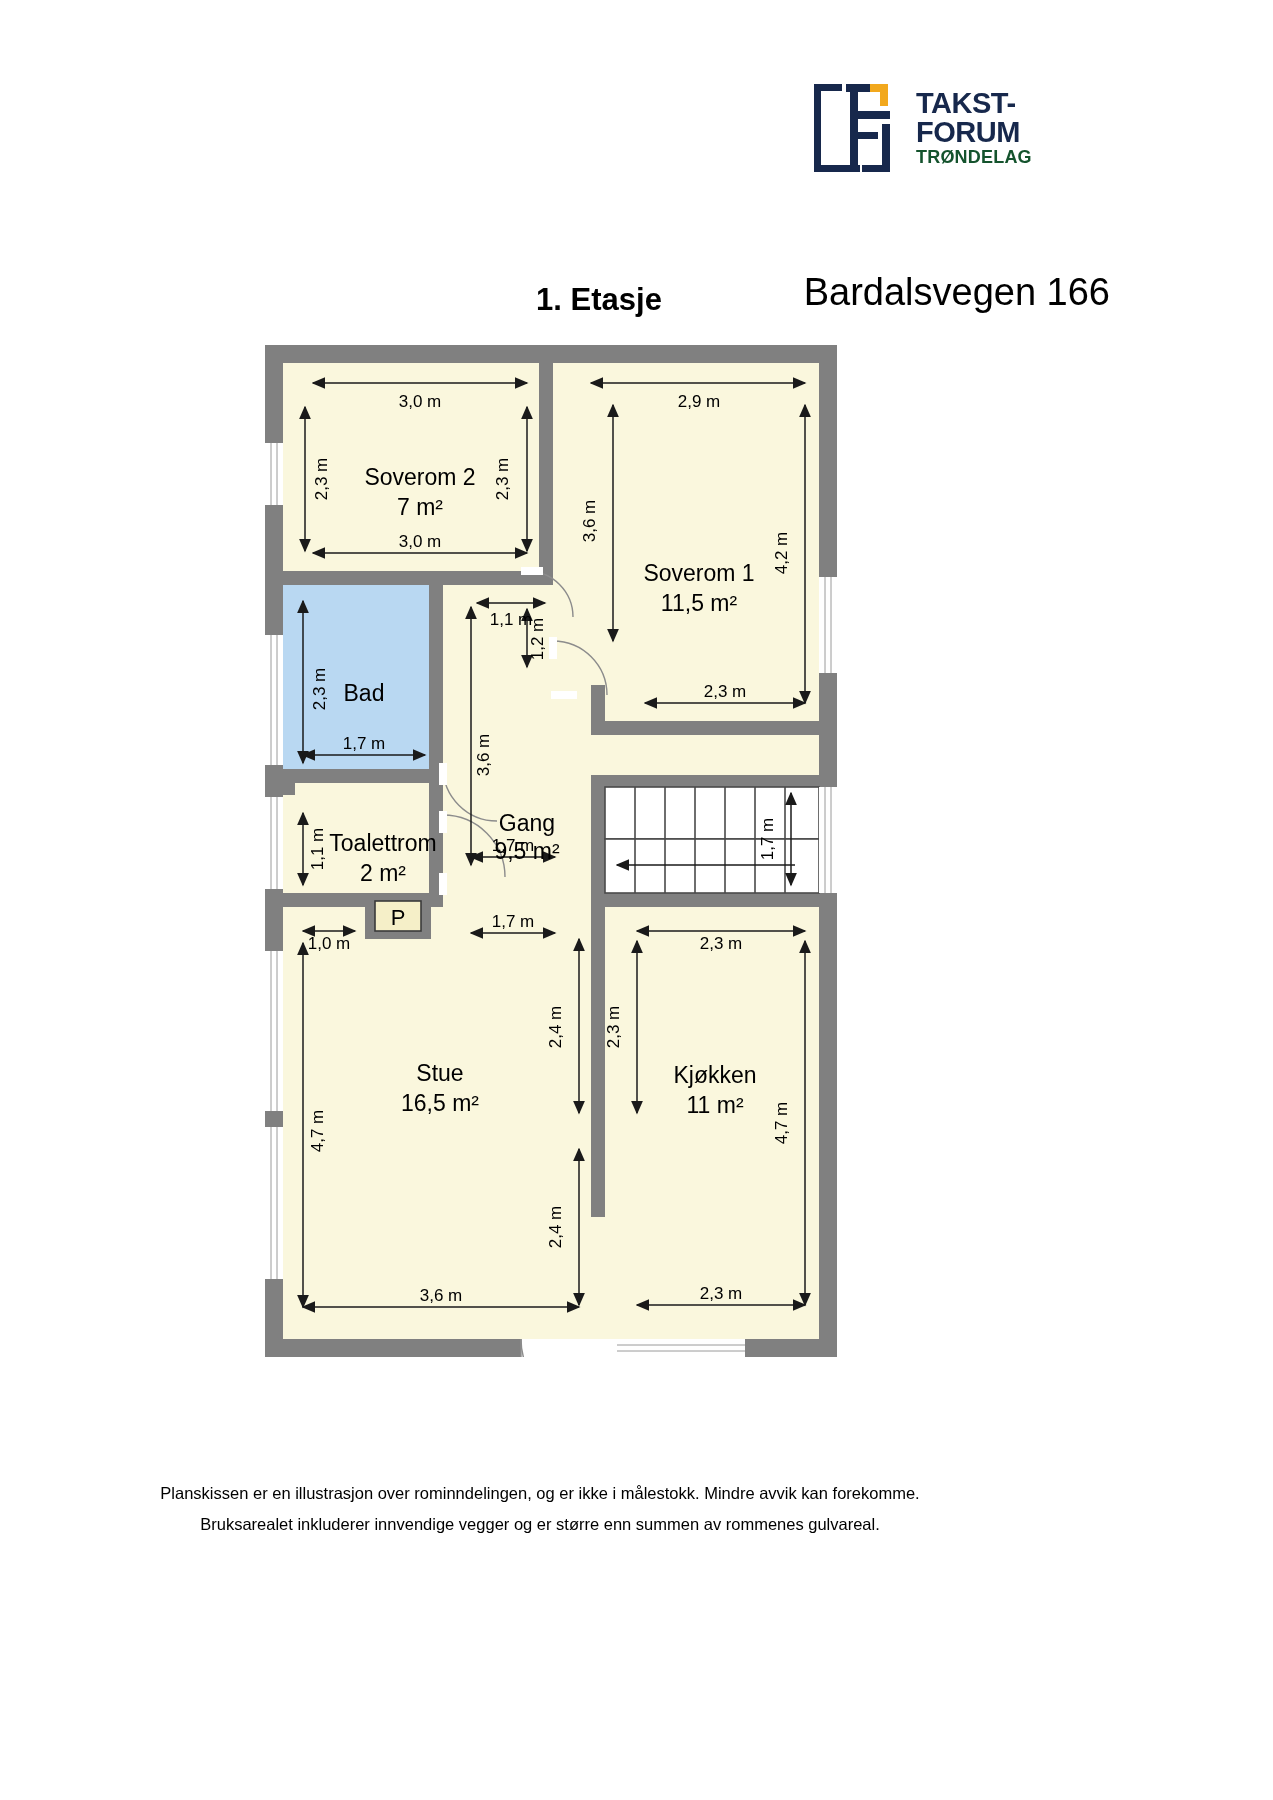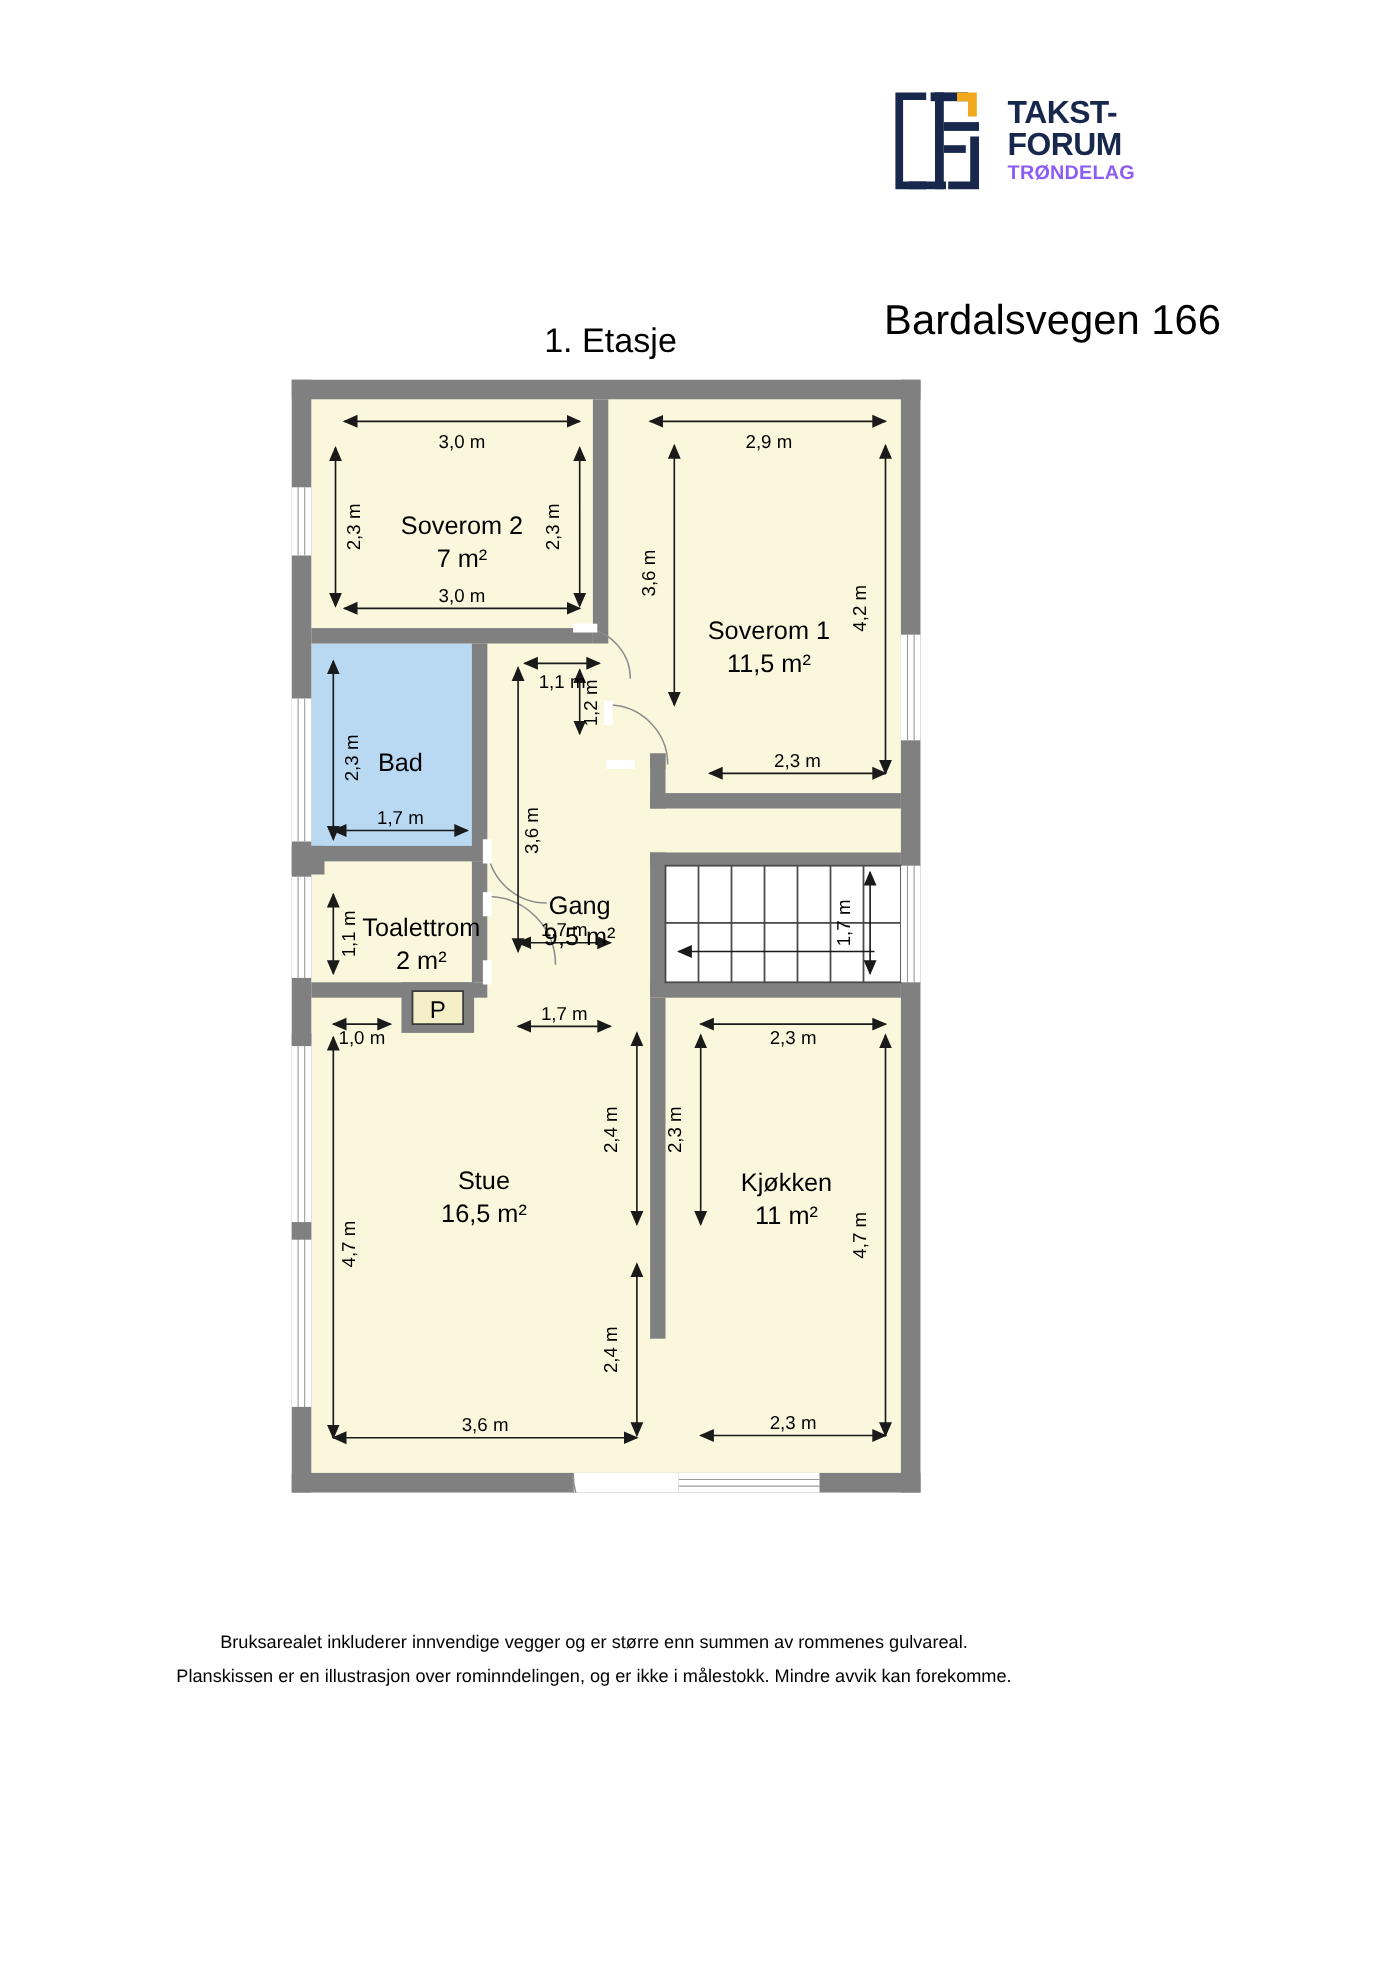--- a/index.html
+++ b/index.html
@@ -11,25 +11,25 @@
     color:#000;
     position:relative;
     overflow:hidden;
   }
 
   
   #logo{position:absolute;left:812px;top:78px;width:228px;height:100px;display:flex;align-items:center;gap:24px;}
   #logo-mark{width:80px;height:96px;position:relative;flex:0 0 auto;}
   #logo-text{display:flex;flex-direction:column;justify-content:center;line-height:0.98;}
   #logo-text .l1,#logo-text .l2{font-weight:bold;font-size:29px;letter-spacing:-0.5px;color:#17284c;}
-  #logo-text .l3{font-weight:bold;font-size:18px;letter-spacing:0.2px;color:#8b5cf6;margin-top:3px;}
+  #logo-text .l3{font-weight:bold;font-size:18px;letter-spacing:0.2px;color:#14532d;margin-top:3px;}
 
   
   #title{position:absolute;left:0;top:225px;width:1110px;text-align:right;font-size:38px;font-weight:400;margin-top:46px;}
-  #subtitle{position:absolute;left:0;top:292px;width:1110px;text-align:center;font-size:31px;font-weight:400;}
+  #subtitle{position:absolute;left:0;top:282px;width:1110px;text-align:center;font-size:31px;font-weight:700;padding-left:44px;}
 
   
   #plan{position:absolute;left:265px;top:345px;width:572px;height:1012px;}
   #plan svg{display:block;}
 
   
   #footer{position:absolute;left:0;top:1478px;width:1080px;text-align:center;}
   #footer div{font-size:16.5px;line-height:1.85;}
 
   .rm-label{font-family:"Liberation Sans", sans-serif;}
@@ -310,15 +310,15 @@
   <g fill="none" stroke="#8c8c8c" stroke-width="1.4">
     <rect x="256" y="994" width="96" height="18" fill="#ffffff" stroke="none"></rect>
     <path d="M256 994 A 66 66 0 0 0 322 1060"></path>
     <line x1="256" y1="994" x2="256" y2="1012" stroke="#8c8c8c"></line>
   </g>
 
 </svg>
 </div>
 
 <div id="footer">
+  <div>Planskissen er en illustrasjon over rominndelingen, og er ikke i målestokk. Mindre avvik kan forekomme.</div>
   <div>Bruksarealet inkluderer innvendige vegger og er større enn summen av rommenes gulvareal.</div>
-  <div>Planskissen er en illustrasjon over rominndelingen, og er ikke i målestokk. Mindre avvik kan forekomme.</div>
 </div>
 
 </body></html>

